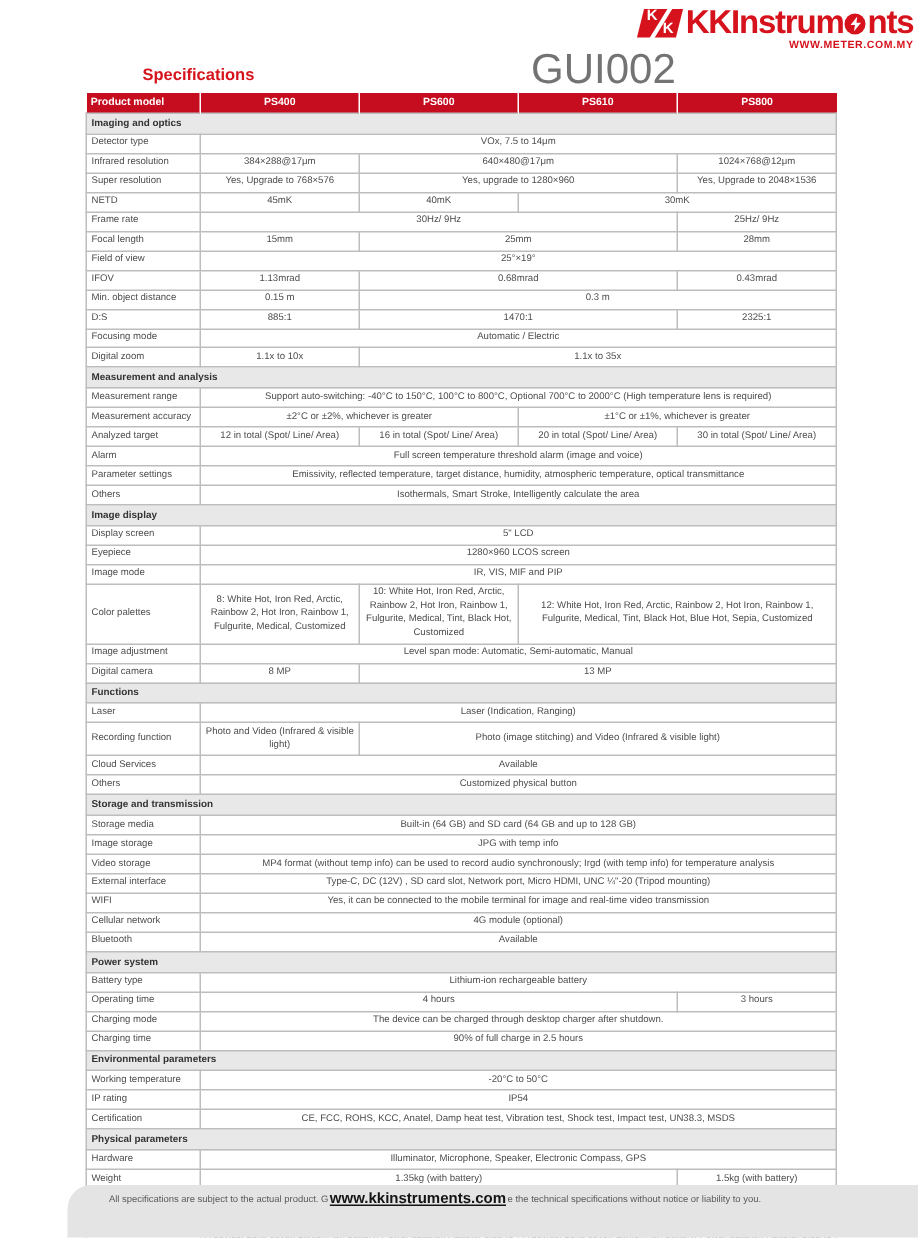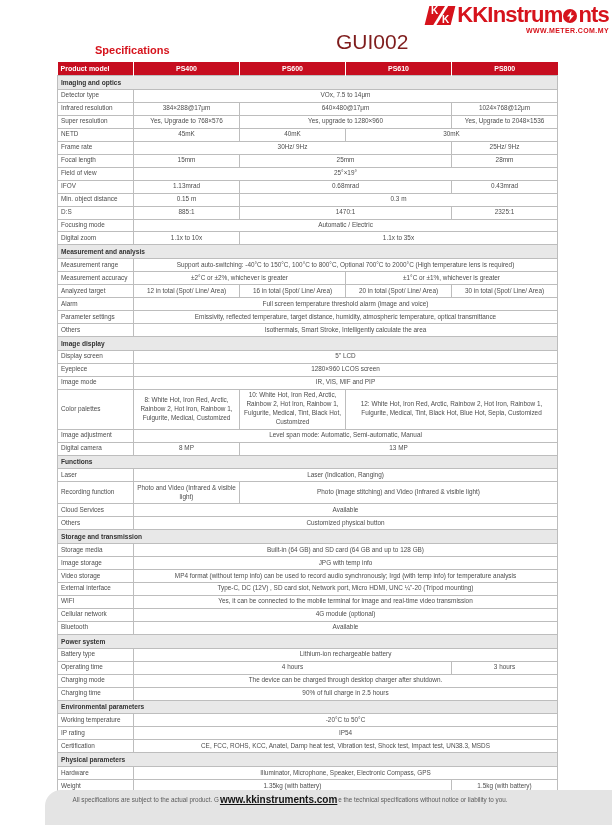--- a/index.html
+++ b/index.html
@@ -16,21 +16,21 @@
   .logo-icon .k1,.logo-icon .k2 { position:absolute; color:#fff; font-weight:bold; font-size:10px; line-height:10px; transform:skewX(14deg); }
   .logo-icon .k1 { top:0px; left:3px; }
   .logo-icon .k2 { bottom:0px; right:3px; }
   .logo-icon .slash { position:absolute; left:12px; top:-4px; width:2.5px; height:28px; background:#fff; transform:rotate(20deg); }
   .brand { font-size:22px; font-weight:bold; color:#d6131c; letter-spacing:-0.8px; display:flex; align-items:center; line-height:22px; }
   .bolt-e { display:inline-flex; width:14px; height:14px; border-radius:50%; background:#d6131c; align-items:center; justify-content:center; margin:2px 1px 0 1px; }
   .website { font-size:7px; font-weight:bold; color:#d6131c; letter-spacing:0.4px; margin-top:1px; }
 
   
   .spec-heading { position:absolute; left:57px; top:44px; font-size:11px; font-weight:bold; color:#d6131c;margin-left:38px; }
-  .page-title { position:absolute; left:336px; top:30px; font-size:21px; color:#7f1d1d; }
+  .page-title { position:absolute; left:354px; top:30px; font-size:28px; color:#737373; }
 
   
   table.spec { position:absolute; left:57px; top:62px; width:500px; border-collapse:collapse; table-layout:fixed; }
   table.spec th {
     background:#c60d1f; color:#fff; font-size:7px; font-weight:bold;
     padding:3px 3px; border-left:1.5px solid #fff; text-align:center;
   }
   table.spec th.first { border-left:none; text-align:left; }
   table.spec td {
     border:0.8px solid #bdbdbd; font-size:6.4px; color:#4d4d4d;

